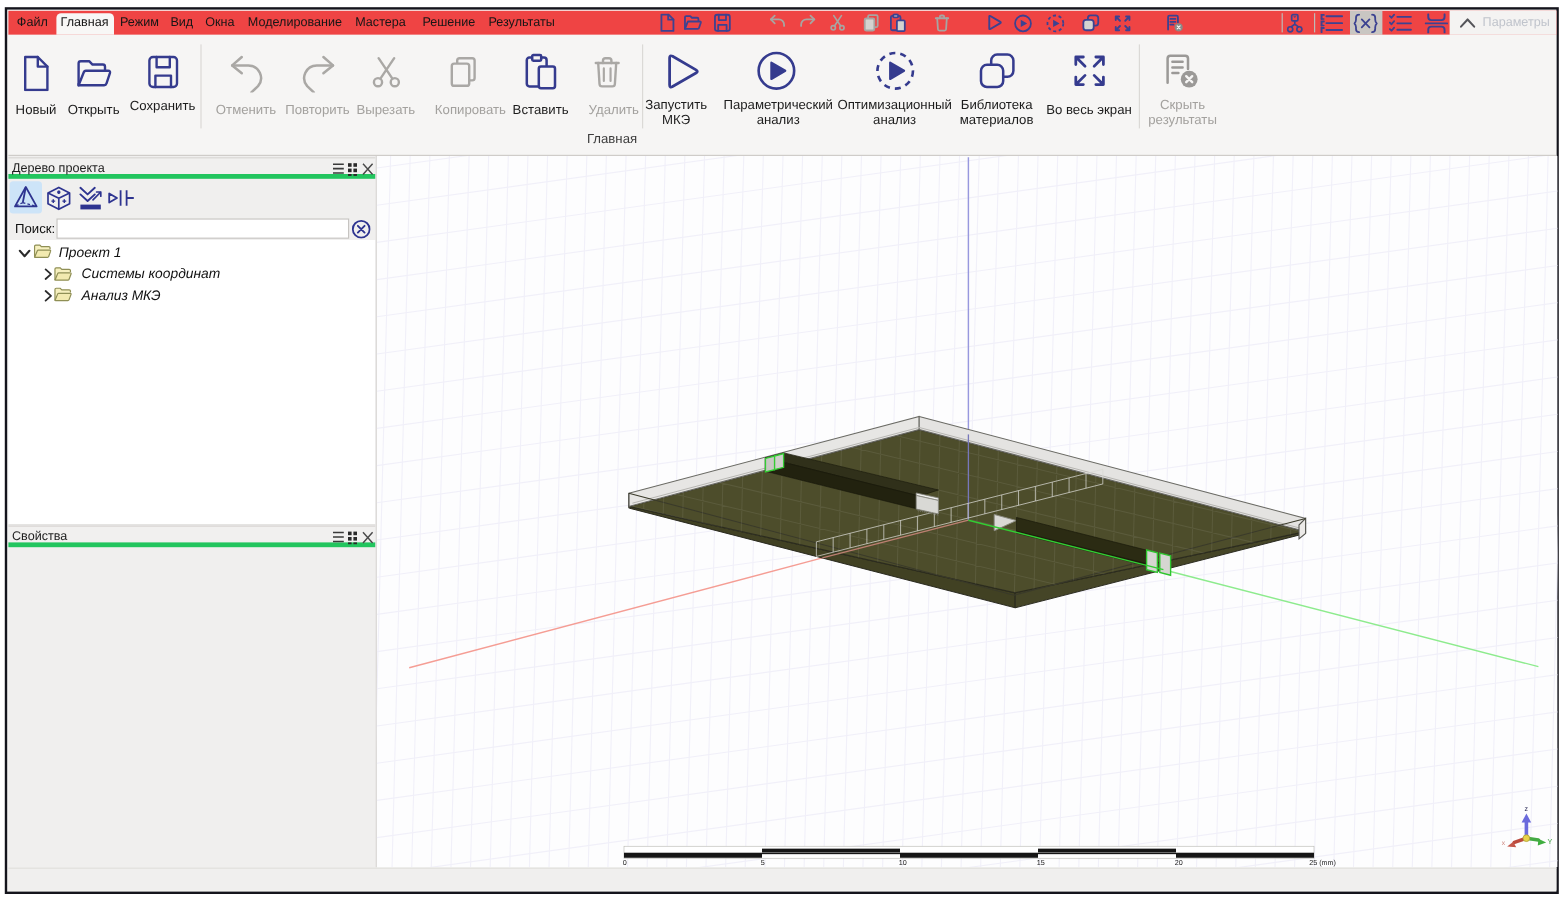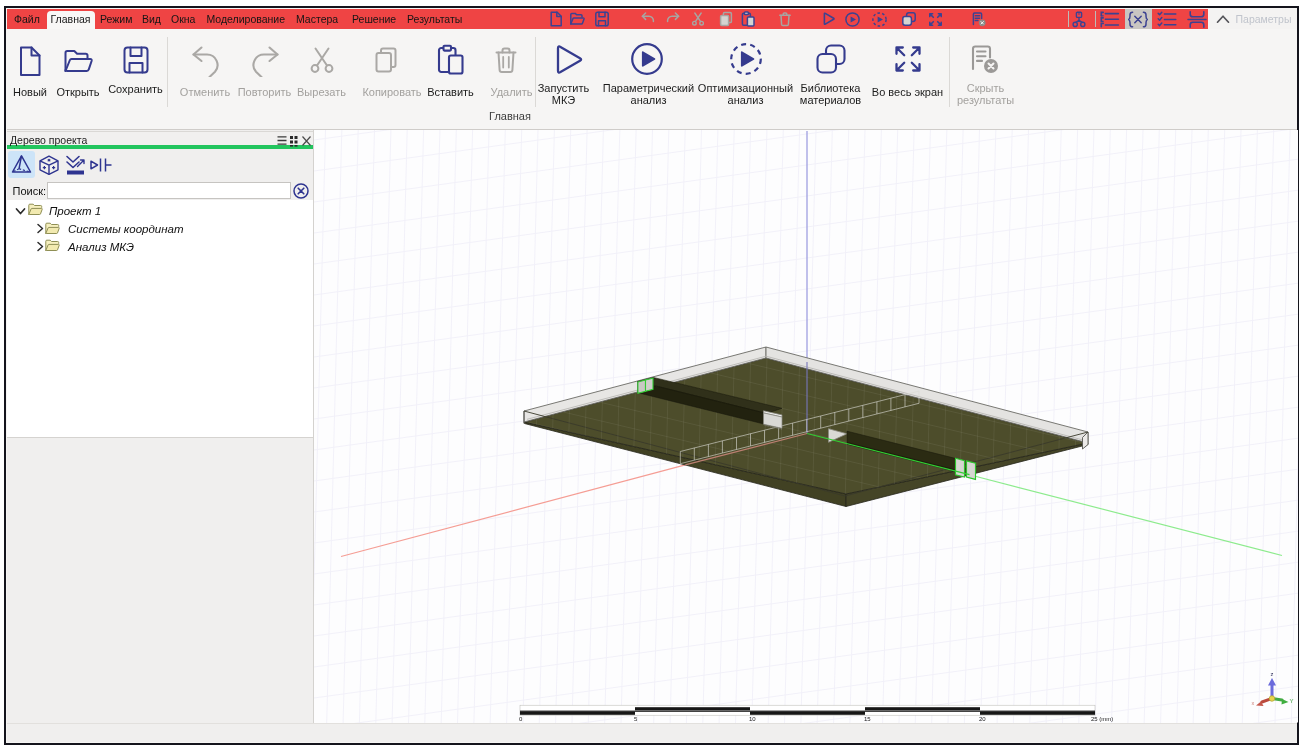--- a/index.html
+++ b/index.html
@@ -311,20 +311,37 @@
     <span class="trow" style="left:61.5px;top:23px;">Системы координат</span>
     <svg class="abs" style="left:29.5px;top:40.5px;" width="9" height="11" viewBox="0 0 9 11" fill="none" stroke="#2b2b2b" stroke-width="1.5" stroke-linecap="round" stroke-linejoin="round">
           <path d="M2 1.5 L6.5 5.5 L2 9.5"></path>
         </svg>
     <svg class="abs" style="left:38px;top:39px;" width="15" height="13" viewBox="0 0 15 13" fill="none" stroke="#8f8f55" stroke-width="1">
           <path d="M0.8 11.5 V2.2 q0-1 1-1 h3.4 l1.3 1.3 h6.2 q1 0 1 1 v1.2" fill="#f6f0bf"></path>
           <path d="M0.8 11.5 l2.3-5.6 q0.2-0.5 0.8-0.5 h9.6 q1 0 0.7 0.9 l-1.7 4.6 q-0.2 0.6-0.9 0.6 H1.4 q-0.6 0-0.6-0.5 z" fill="#f2eab0"></path>
         </svg>
     <span class="trow" style="left:61.5px;top:40.5px;">Анализ МКЭ</span>
   </div>
+  <div class="phead" style="top:307.5px;">
+        <span class="ptitle">Свойства</span>
+        <span class="hicons">
+          <svg width="34" height="12" viewBox="0 0 34 12" fill="none" stroke="#3a3a3a" stroke-width="1.3">
+            <path d="M0.5 1.8 h9 M0.5 5.5 h9 M0.5 9.2 h9"></path>
+            <g fill="#2a2a2a" stroke="none">
+              <rect x="13" y="1" width="3" height="3"></rect>
+              <rect x="17.5" y="1" width="3" height="3"></rect>
+              <rect x="13" y="5.5" width="3" height="3"></rect>
+              <rect x="17.5" y="5.5" width="3" height="3"></rect>
+              <rect x="13" y="10" width="3" height="1.6"></rect>
+              <rect x="17.5" y="10" width="3" height="1.6"></rect>
+            </g>
+            <path d="M25.5 1.5 l8 9 M33.5 1.5 l-8 9" stroke="#4a4a4a" stroke-width="1.2"></path>
+          </svg>
+        </span>
+      </div>
 </div>
 <div id="viewport" class="abs">
       <svg width="984" height="592.5" viewBox="313 130 984 592.5">
 <rect x="313" y="130" width="984" height="592.5" fill="#fdfdfe"></rect>
 <path d="M308.1 130 L293.0 723 M324.5 130 L309.4 723 M340.8 130 L325.7 723 M357.2 130 L342.1 723 M373.5 130 L358.4 723 M389.9 130 L374.8 723 M406.2 130 L391.1 723 M422.6 130 L407.5 723 M438.9 130 L423.8 723 M455.3 130 L440.2 723 M471.6 130 L456.5 723 M488.0 130 L472.9 723 M504.3 130 L489.2 723 M520.7 130 L505.6 723 M537.0 130 L521.9 723 M553.4 130 L538.3 723 M569.7 130 L554.6 723 M586.1 130 L571.0 723 M602.4 130 L587.3 723 M618.8 130 L603.7 723 M635.1 130 L620.0 723 M651.5 130 L636.4 723 M667.8 130 L652.7 723 M684.2 130 L669.1 723 M700.5 130 L685.4 723 M716.9 130 L701.8 723 M733.2 130 L718.1 723 M749.6 130 L734.5 723 M765.9 130 L750.8 723 M782.3 130 L767.2 723 M798.6 130 L783.5 723 M815.0 130 L799.9 723 M831.3 130 L816.2 723 M847.7 130 L832.6 723 M864.0 130 L848.9 723 M880.4 130 L865.3 723 M896.7 130 L881.6 723 M913.1 130 L898.0 723 M929.4 130 L914.3 723 M945.8 130 L930.7 723 M962.1 130 L947.0 723 M978.5 130 L963.4 723 M994.8 130 L979.7 723 M1011.2 130 L996.1 723 M1027.5 130 L1012.4 723 M1043.9 130 L1028.8 723 M1060.2 130 L1045.1 723 M1076.6 130 L1061.5 723 M1092.9 130 L1077.8 723 M1109.3 130 L1094.2 723 M1125.6 130 L1110.5 723 M1142.0 130 L1126.9 723 M1158.3 130 L1143.2 723 M1174.7 130 L1159.6 723 M1191.0 130 L1175.9 723 M1207.3 130 L1192.2 723 M1223.7 130 L1208.6 723 M1240.0 130 L1224.9 723 M1256.4 130 L1241.3 723 M1272.7 130 L1257.6 723 M1289.1 130 L1274.0 723 M1305.4 130 L1290.3 723" stroke="#f1f0f9" stroke-width="0.95" fill="none"></path>
 <path d="M313 140.0 L1297 4.2 M313 171.0 L1297 35.2 M313 202.0 L1297 66.2 M313 233.0 L1297 97.2 M313 264.0 L1297 128.2 M313 295.0 L1297 159.2 M313 326.0 L1297 190.2 M313 357.0 L1297 221.2 M313 388.0 L1297 252.2 M313 419.0 L1297 283.2 M313 450.0 L1297 314.2 M313 481.0 L1297 345.2 M313 512.0 L1297 376.2 M313 543.0 L1297 407.2 M313 574.0 L1297 438.2 M313 605.0 L1297 469.2 M313 636.0 L1297 500.2 M313 667.0 L1297 531.2 M313 698.0 L1297 562.2 M313 729.0 L1297 593.2 M313 760.0 L1297 624.2 M313 791.0 L1297 655.2 M313 822.0 L1297 686.2 M313 853.0 L1297 717.2" stroke="#f1f0f9" stroke-width="0.95" fill="none"></path>
 <line x1="806" y1="131" x2="806" y2="362" stroke="#9898de" stroke-width="1.2"></line>
 <line x1="684.3" y1="464.9" x2="340" y2="556.5" stroke="#f59d94" stroke-width="1.2"></line>
 <line x1="969.5" y1="475" x2="1281" y2="555.5" stroke="#8deb8d" stroke-width="1.2"></line>
 <path d="M523.0 422.0 L845.0 494.0 L845.0 506.5 L523.5 423.5 Z" fill="#414123" stroke="#27271c" stroke-width="0.80"></path>

